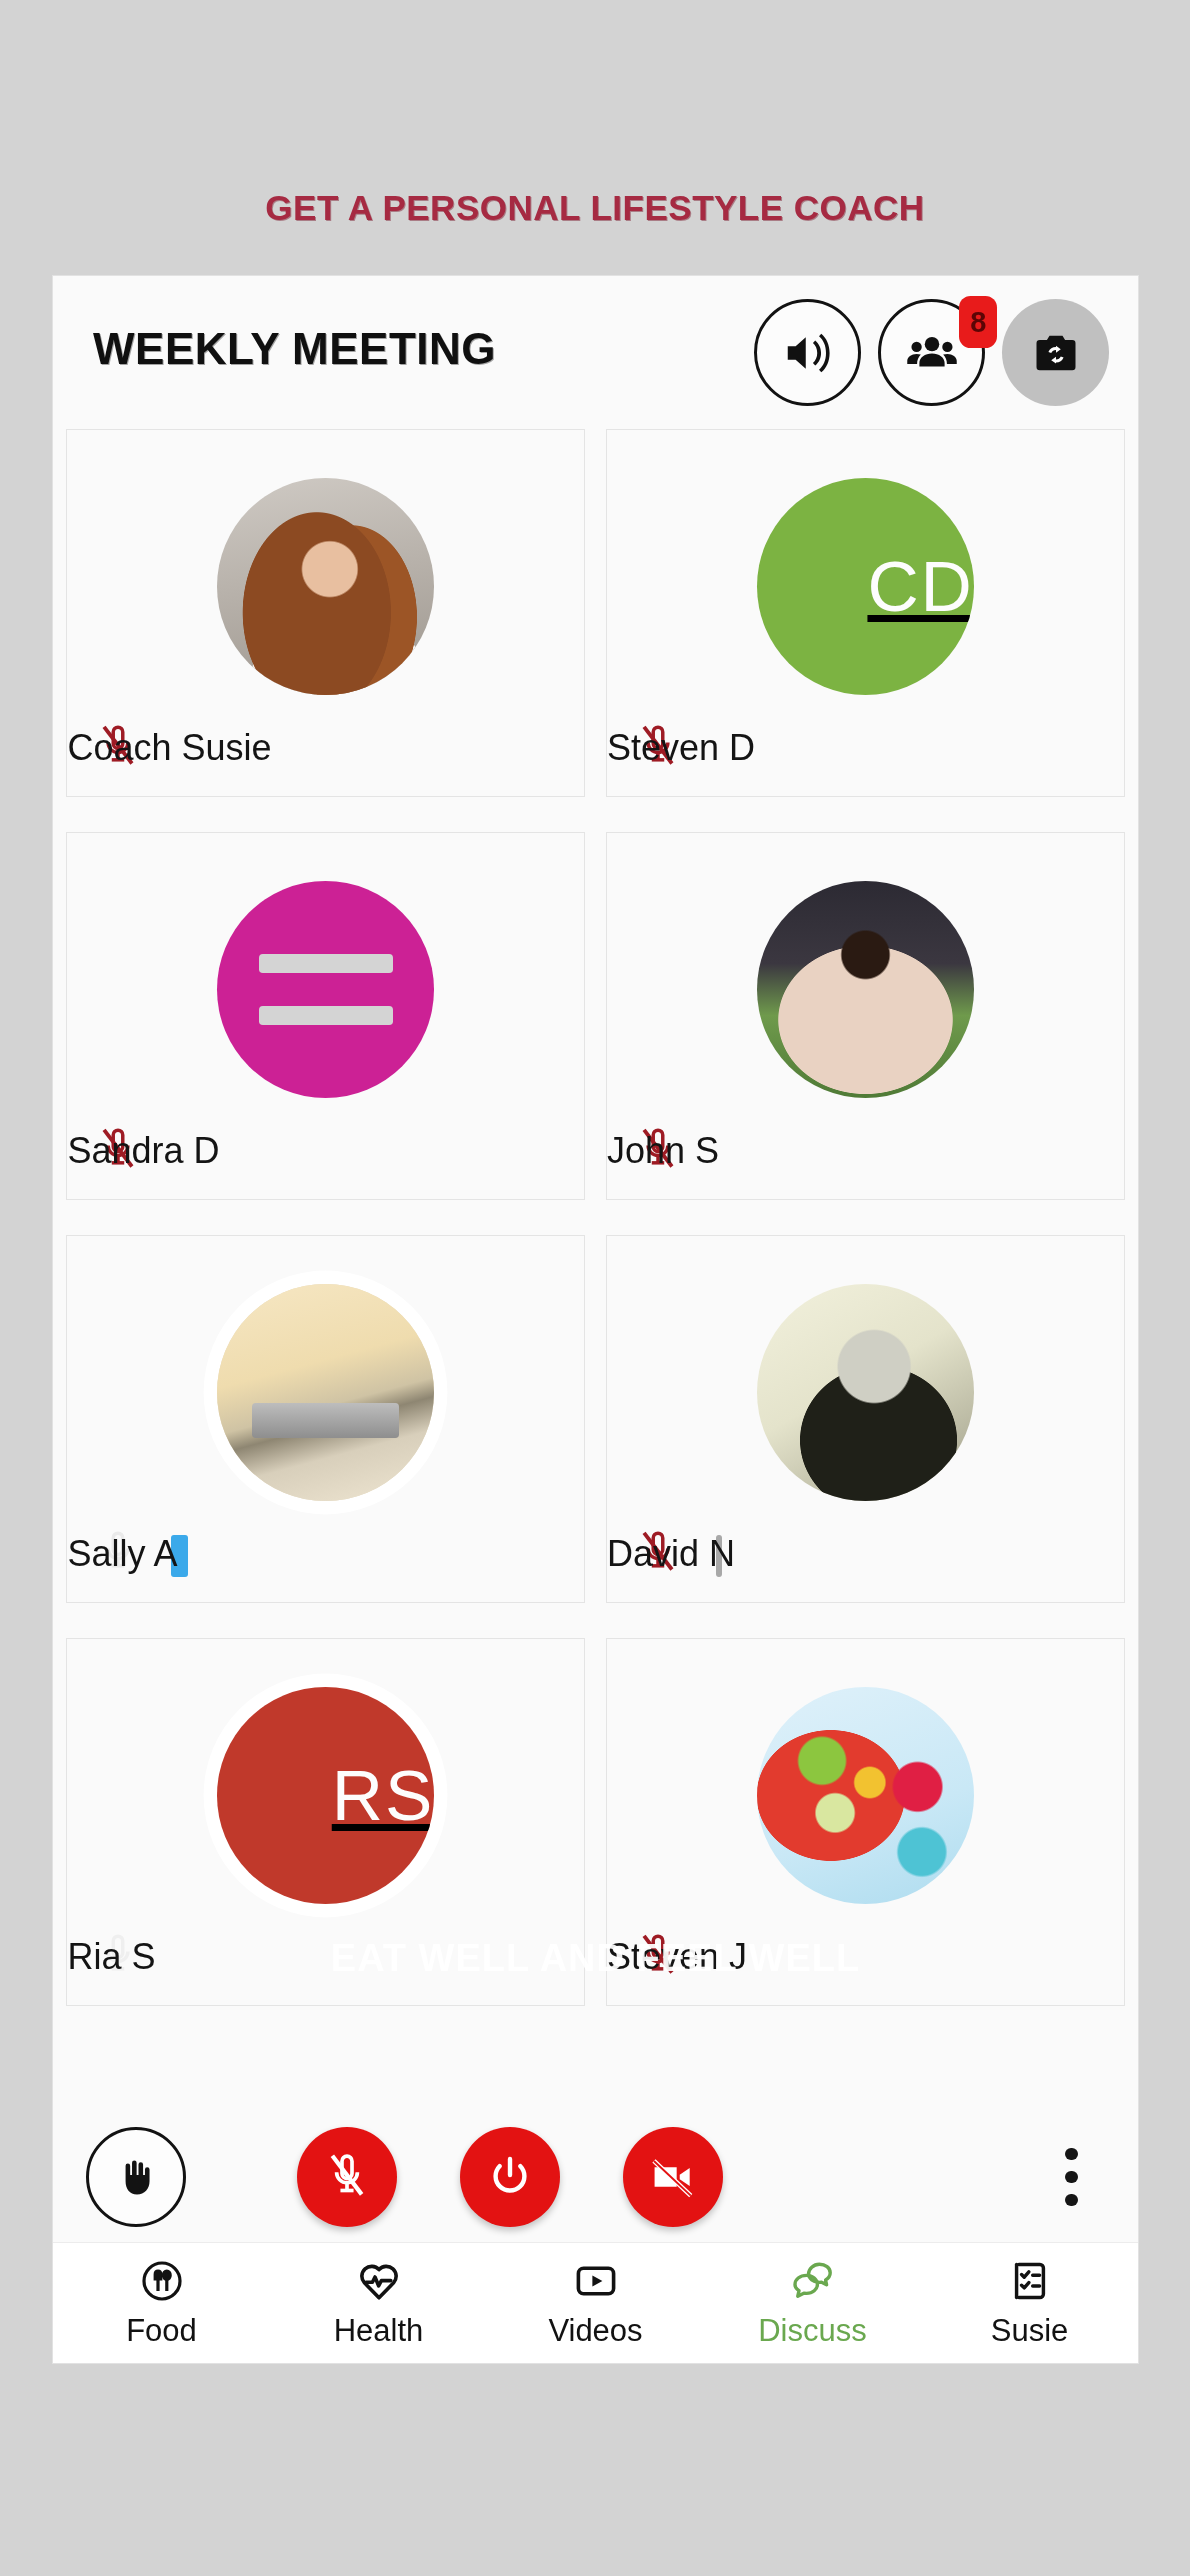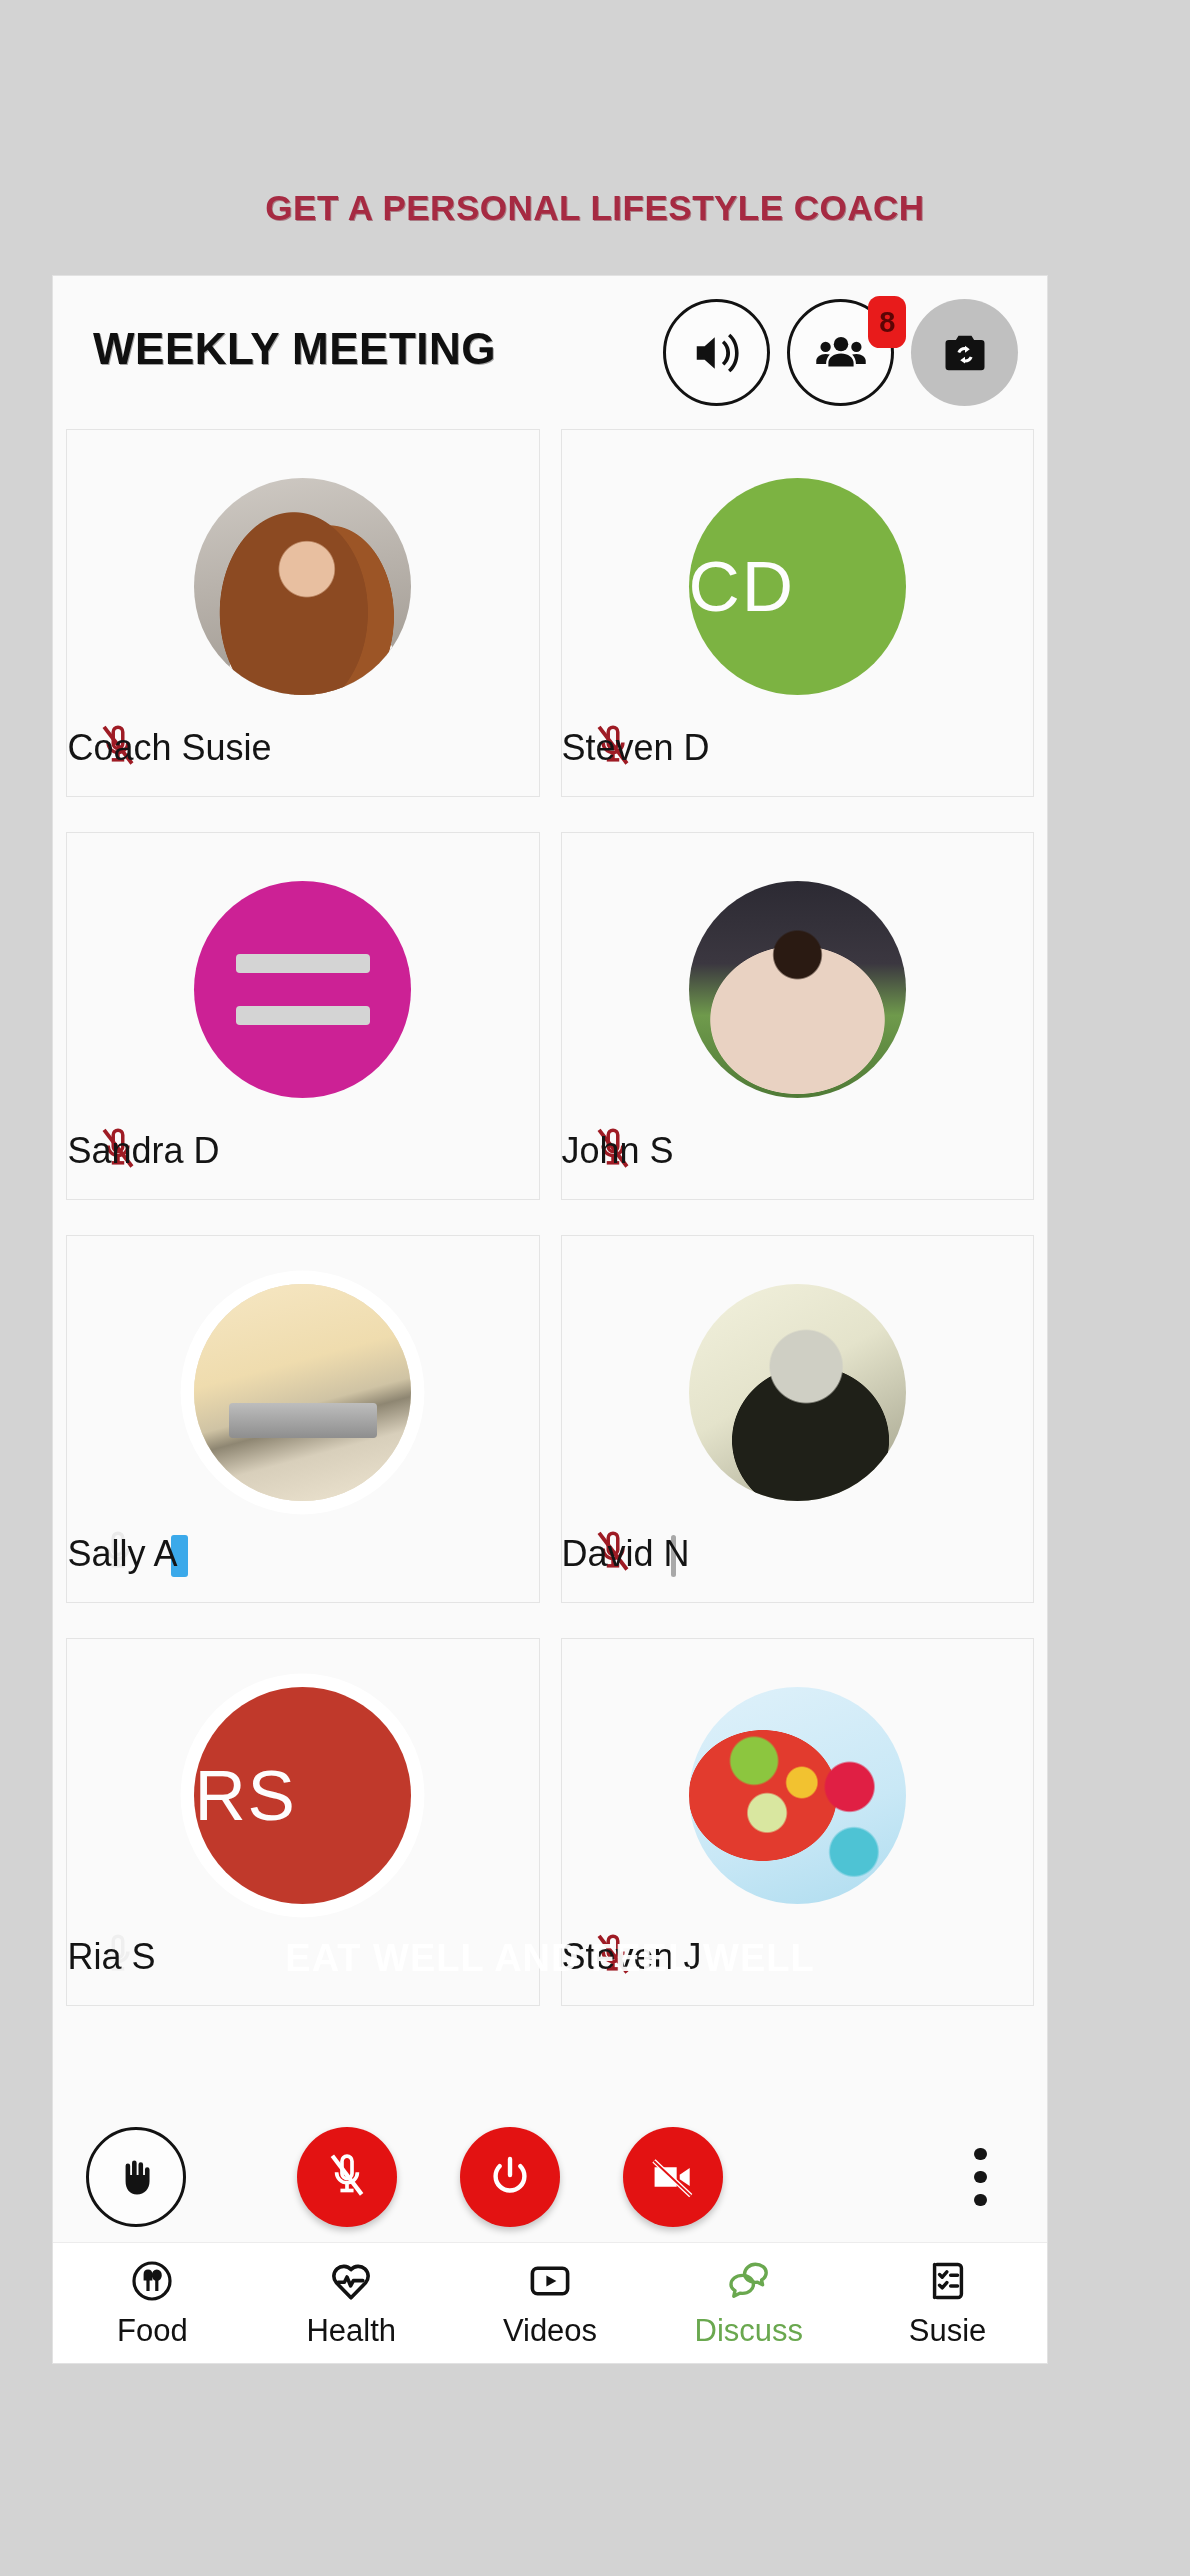--- a/index.html
+++ b/index.html
@@ -16,21 +16,21 @@
     position: absolute; left: 0; top: 188px; width: 1190px;
     text-align: center;
     font-size: 35px; font-weight: bold; letter-spacing: 0.5px;
     color: #a62a42;
     text-shadow: 1px 1px 0 rgba(120,20,40,.45);
   }
 
   
   .phone {
     position: absolute; left: 53px; top: 276px;
-    width: 994px; height: 2087px;
+    width: 1085px; height: 2087px;
     background: #fafafa;
     box-shadow: 0 0 0 1px #e2e2e2;
     overflow: hidden;
   }
 
   
   .meeting-header {
     position: relative; height: 153px;
     background: #fafafa;
   }
@@ -74,21 +74,21 @@
     display: flex; flex-direction: column;
     align-items: center; justify-content: flex-start;
   }
   .avatar-wrap {
     margin-top: 48px;
     width: 217px; height: 217px; position: relative;
   }
   .avatar {
     width: 217px; height: 217px; border-radius: 50%;
     overflow: hidden; position: relative;
-    display: flex; align-items: center; justify-content: flex-start;
+    display: flex; align-items: center; justify-content: flex-end; text-decoration: underline;
   }
   .avatar.halo { box-shadow: 0 0 0 13.4px #ffffff; }
   .initials {
     font-size: 71px; color: #fdfdfd; letter-spacing: 1.9px;
   }
   .tile-name {
     position: absolute; left: 0; right: 0; bottom: 27px;
     font-size: 36px; color: #141414;
   }
   .mic-badge {

